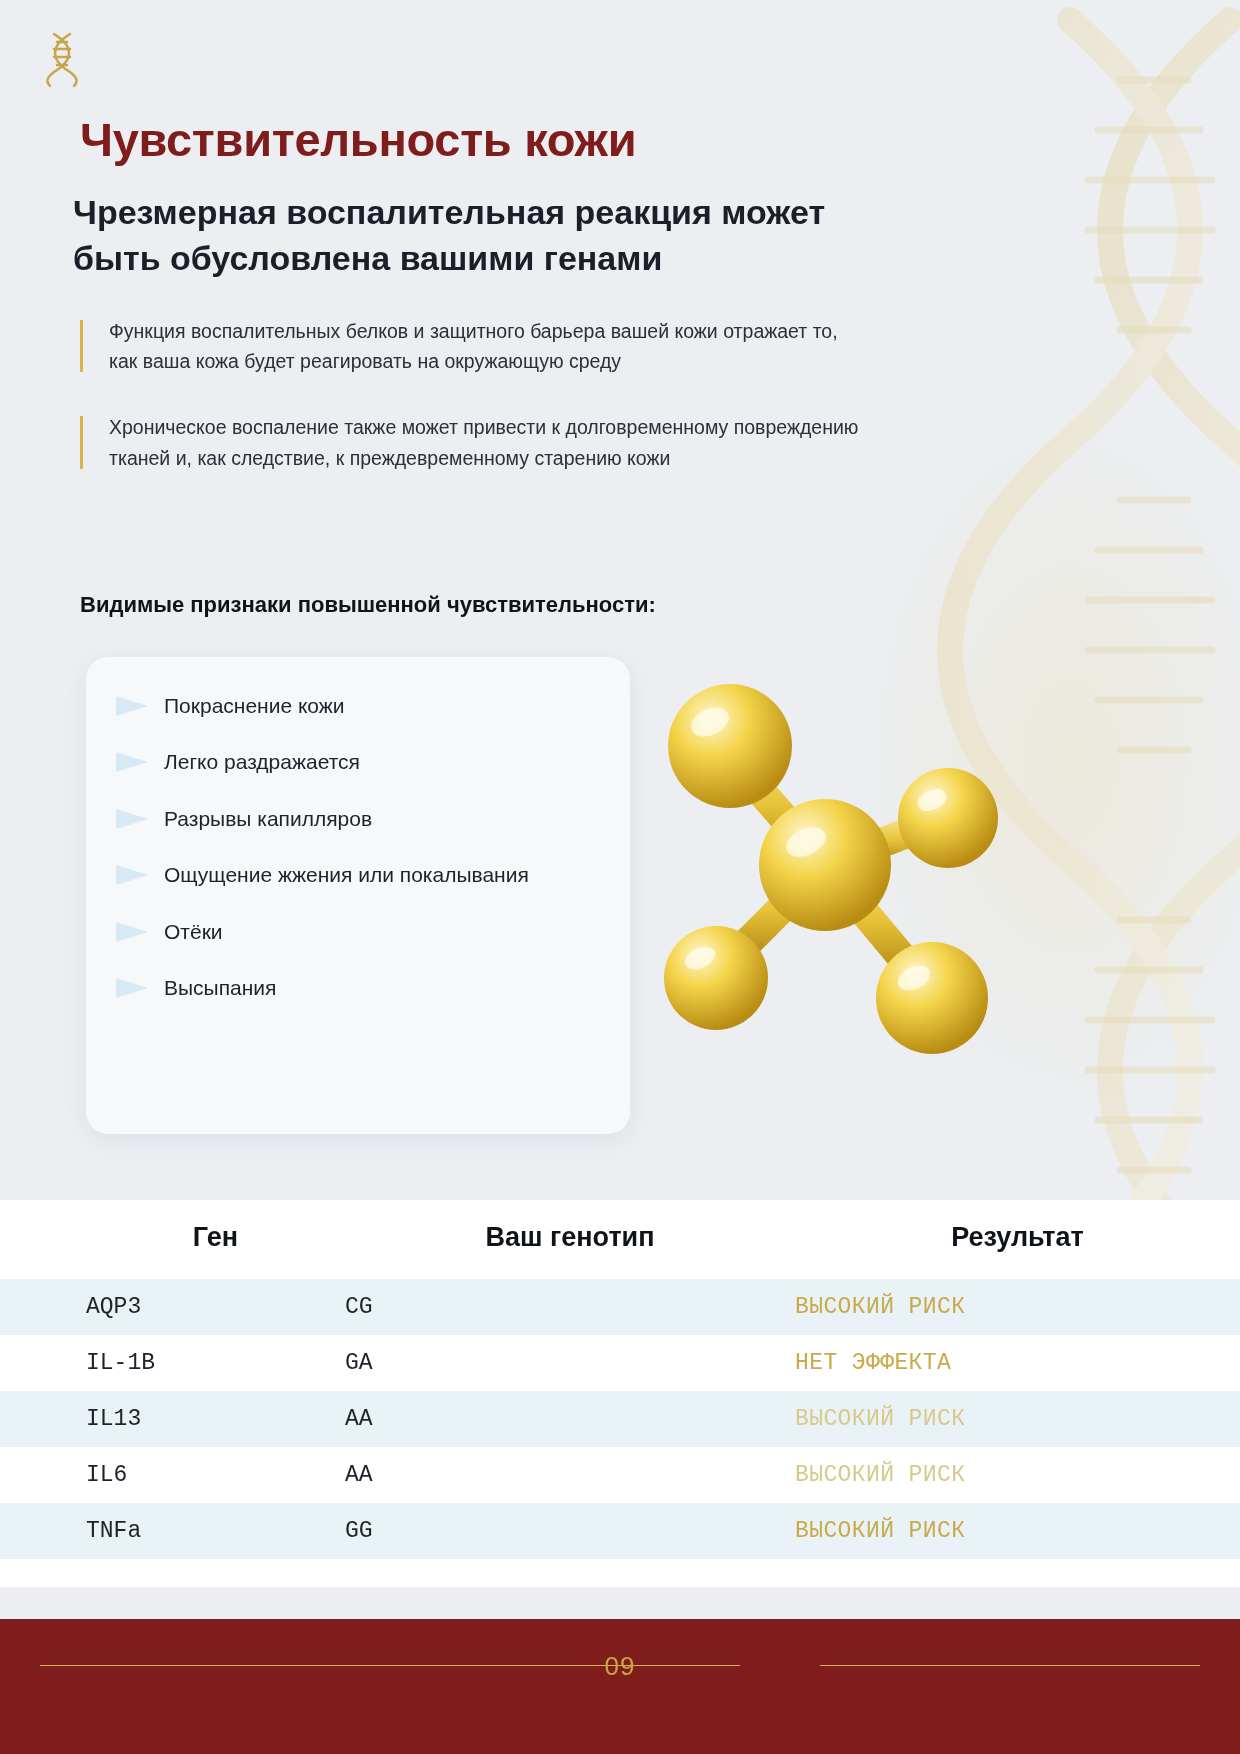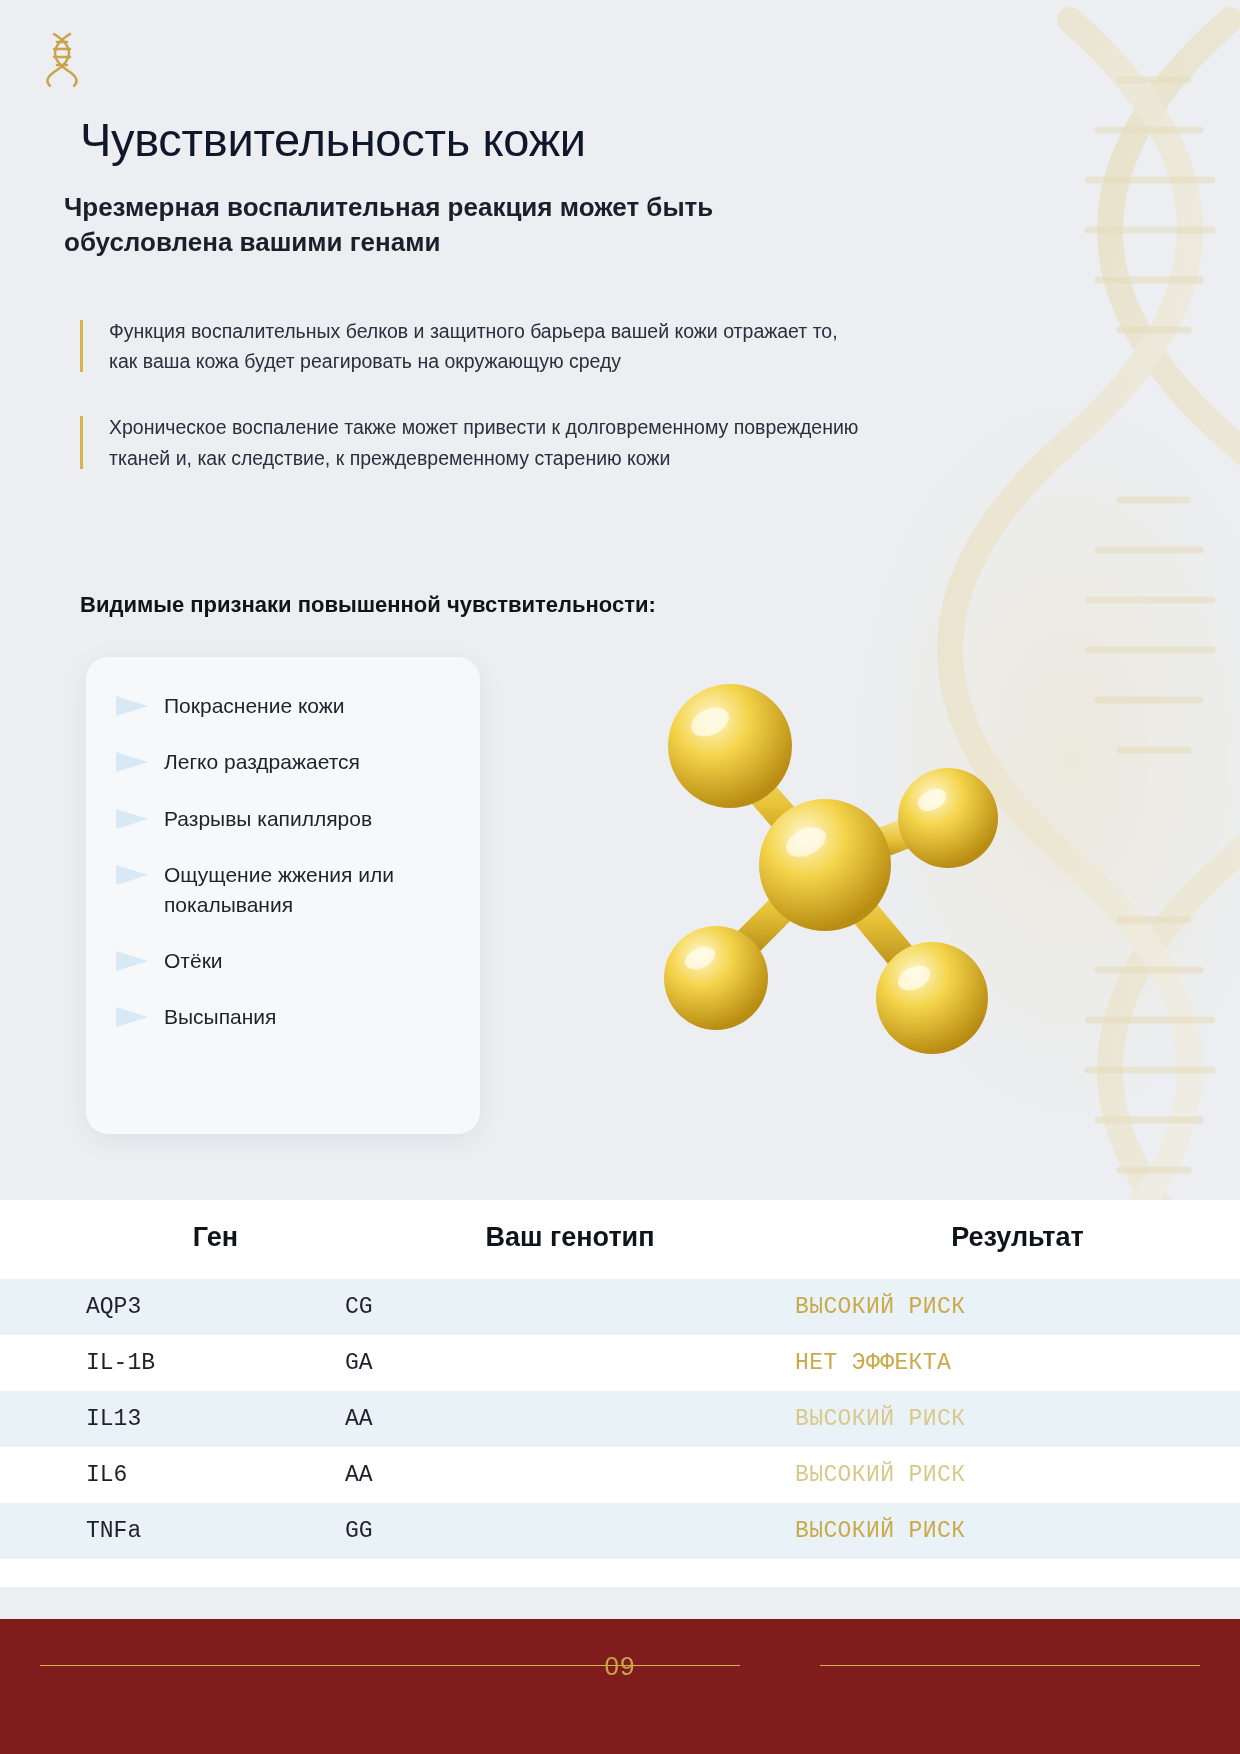--- a/index.html
+++ b/index.html
@@ -60,30 +60,30 @@
     position: absolute;
     left: 0; top: 0;
     width: 1240px;
   }
 
   .title {
     position: absolute;
     left: 80px;
     top: 112px;
     font-size: 47px;
-    font-weight: normal;
-    color: #0f172a;
+    font-weight: bold;
+    color: #7f1d1d;
     letter-spacing: -0.3px;
   }
 
   .subtitle {
     position: absolute;
-    left: 64px;
+    left: 73px;
     top: 190px;
-    font-size: 26px;
+    font-size: 34px;
     font-weight: bold;
     line-height: 1.35;
     color: #1b1f2a;
     width: 780px;
   }
 
   
   .quotes {
     position: absolute;
     left: 80px;
@@ -117,21 +117,21 @@
     font-size: 22px;
     font-weight: bold;
     color: #10131a;
   }
 
   
   .signs-card {
     position: absolute;
     left: 86px;
     top: 657px;
-    width: 394px;
+    width: 544px;
     height: 477px;
     background: #f7f8fa;
     border-radius: 22px;
     box-shadow: 0 6px 26px rgba(30,40,60,0.07);
     padding: 34px 30px 24px 30px;
   }
   .sign-row {
     display: flex;
     align-items: flex-start;
     margin-bottom: 27px;

